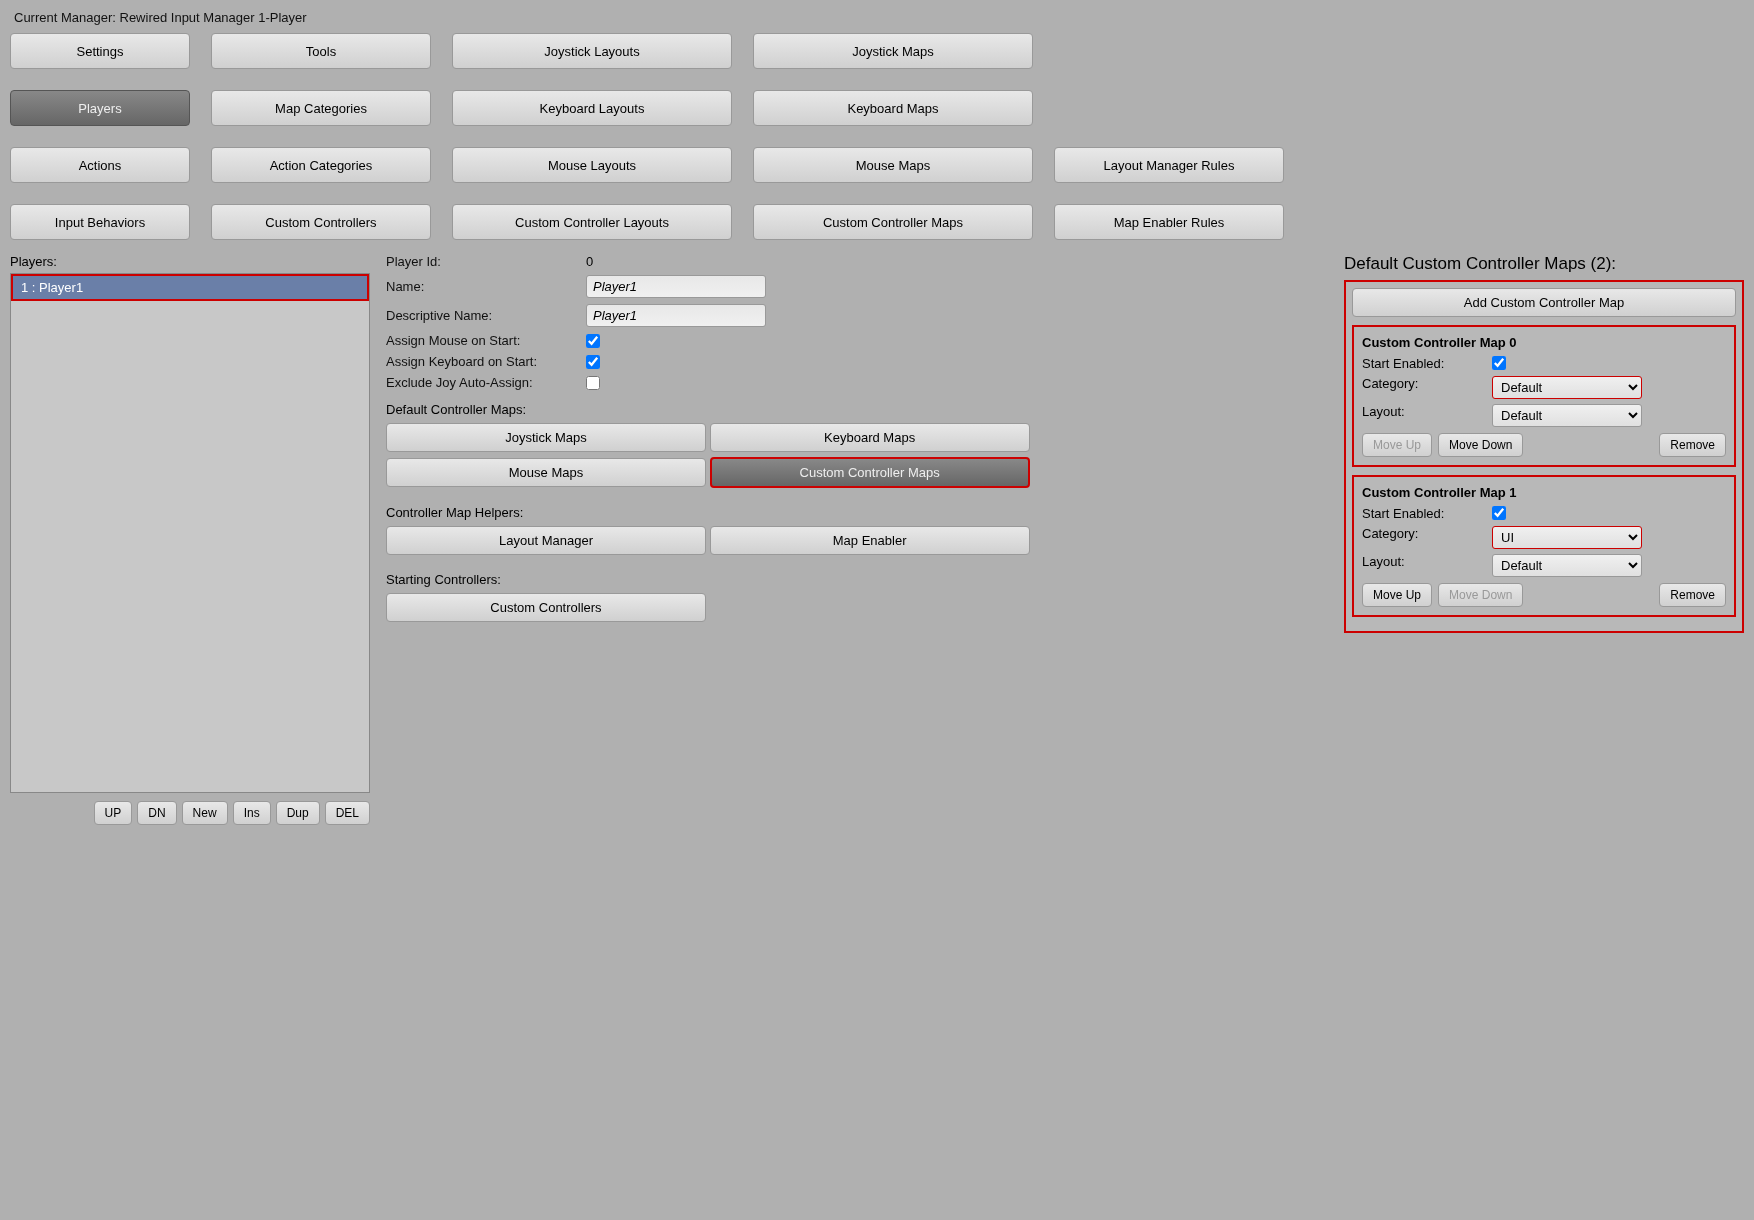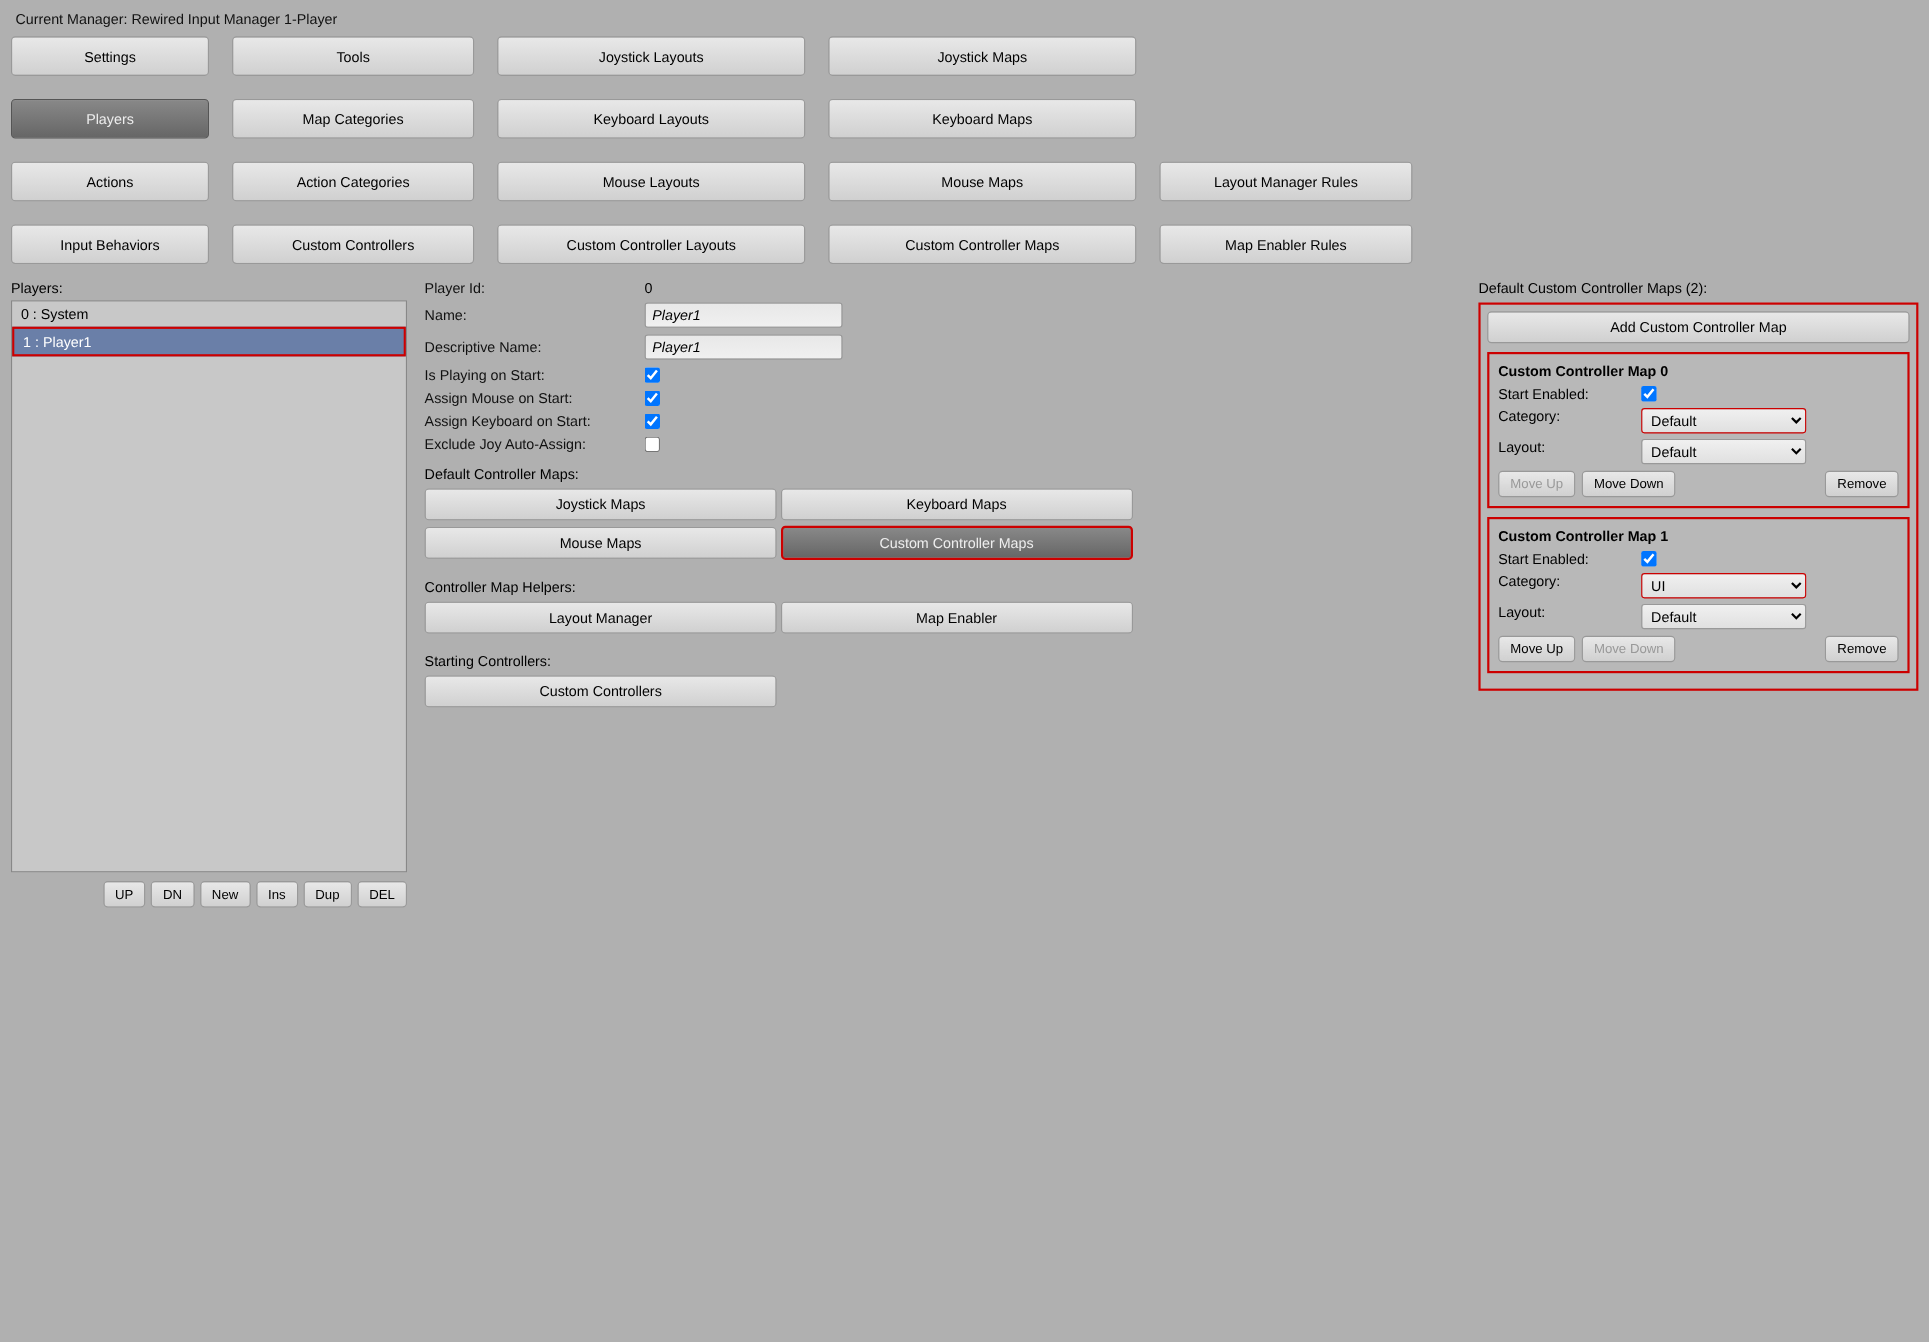--- a/index.html
+++ b/index.html
@@ -140,21 +140,21 @@
     .full-btn.active-btn {
       background: linear-gradient(to bottom, #888, #666);
       color: #eee;
       border: 2px solid #cc0000;
     }
     .right-panel {
       width: 400px;
       flex-shrink: 0;
     }
     .right-title {
-      font-size: 13px;
+      font-size: 17px;
       margin-bottom: 6px;
     }
     .red-bordered-outer {
       border: 2px solid #cc0000;
       padding: 6px;
       background: #b8b8b8;
     }
     .add-map-btn {
       width: 100%;
       padding: 6px;
@@ -257,23 +257,20 @@
   <button class="btn">Custom Controller Layouts</button>
   <button class="btn">Custom Controller Maps</button>
   <button class="btn">Map Enabler Rules</button>
 </div>
 
 <div class="main-area">
 
   <div class="left-panel">
     <div class="players-label">Players:</div>
     <div class="player-list">
-      <div class="player-item">
-        <span>0 : System</span>
-      </div>
       <div class="player-item selected">
         <span>1 : Player1</span>
       </div>
     </div>
     <div class="list-controls">
       <button class="list-btn">UP</button>
       <button class="list-btn">DN</button>
       <button class="list-btn">New</button>
       <button class="list-btn">Ins</button>
       <button class="list-btn">Dup</button>
@@ -295,26 +292,20 @@
       <input class="text-input" type="text" value="Player1" style="">
     </div>
 
     
     <div class="field-row">
       <div class="field-label">Descriptive Name:</div>
       <input class="text-input" type="text" value="Player1" style="">
     </div>
 
     
-    <div class="field-row">
-      <div class="field-label">Is Playing on Start:</div>
-      <div class="checkbox-wrap">
-        <input type="checkbox" checked="" style="">
-      </div>
-    </div>
 
     
     <div class="field-row">
       <div class="field-label">Assign Mouse on Start:</div>
       <div class="checkbox-wrap">
         <input type="checkbox" checked="" style="">
       </div>
     </div>
 
     

